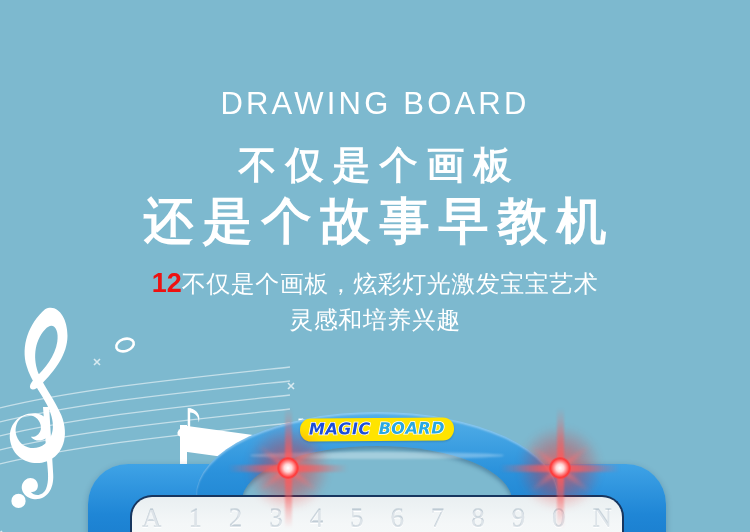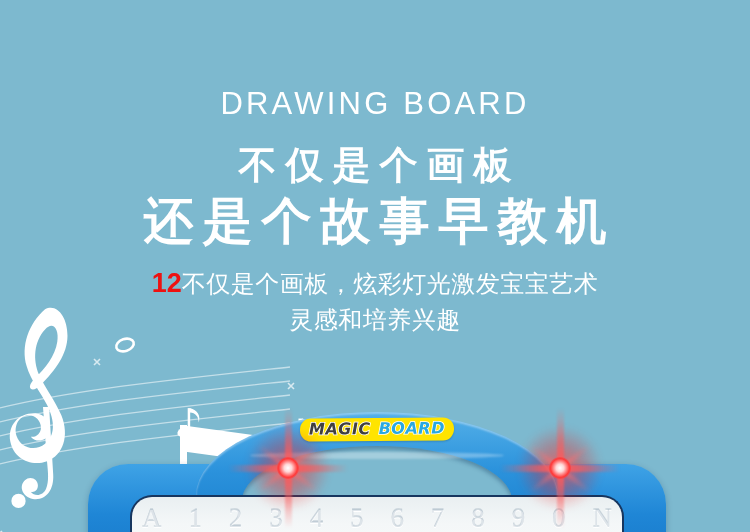--- a/index.html
+++ b/index.html
@@ -157,21 +157,21 @@
     font-size:16px;
     font-weight:bold;
     font-style:italic;
     letter-spacing:0.5px;
     white-space:nowrap;
     line-height:1;
     box-shadow:0 1px 2px rgba(0,0,0,.18);
     transform:rotate(-0.5deg);
   }
   .badge .mg {
-    color:#404040;
+    color:#1d4ed8;
     -webkit-text-stroke:1.6px #ffffff;
     paint-order:stroke fill;
   }
   .badge .bd {
     color:#29a8e0;
     -webkit-text-stroke:1.6px #ffffff;
     paint-order:stroke fill;
     margin-left:8px;
   }
 

